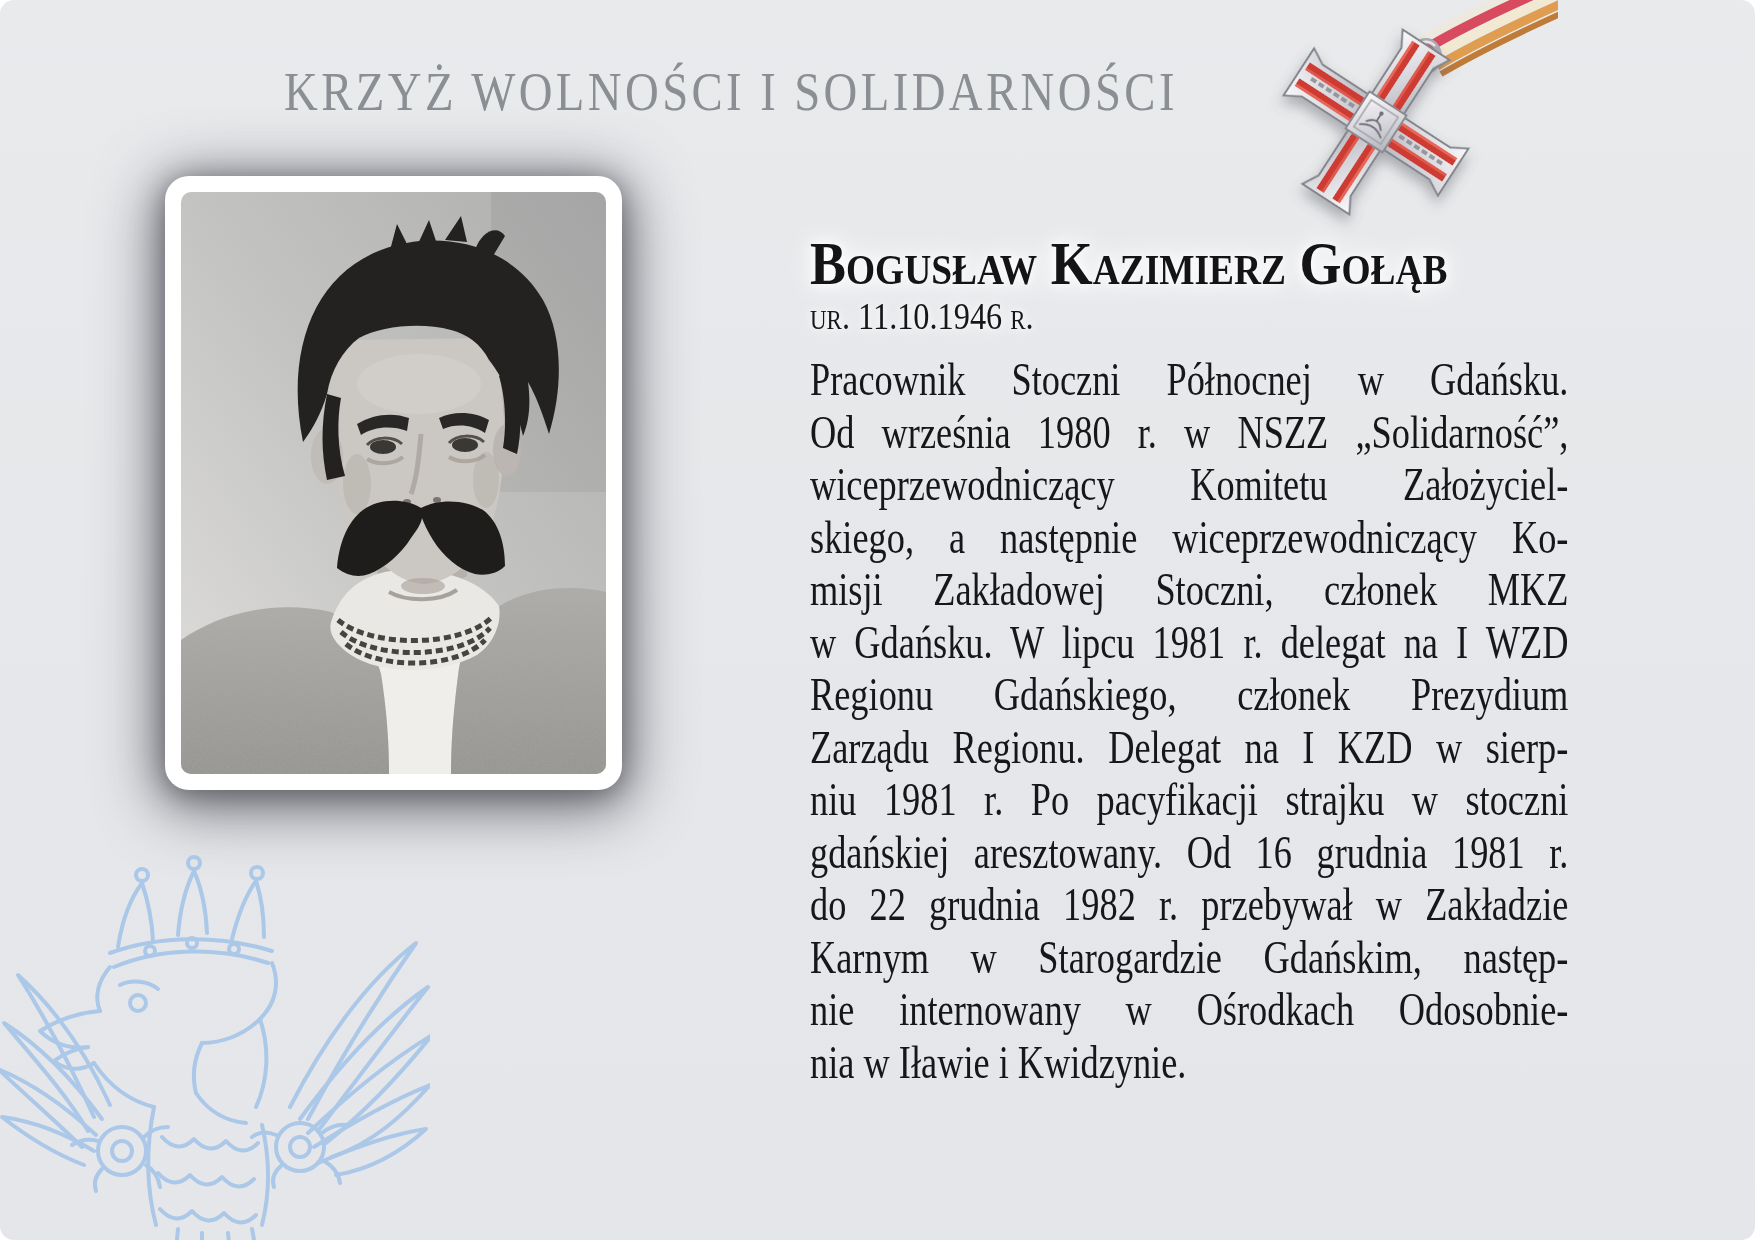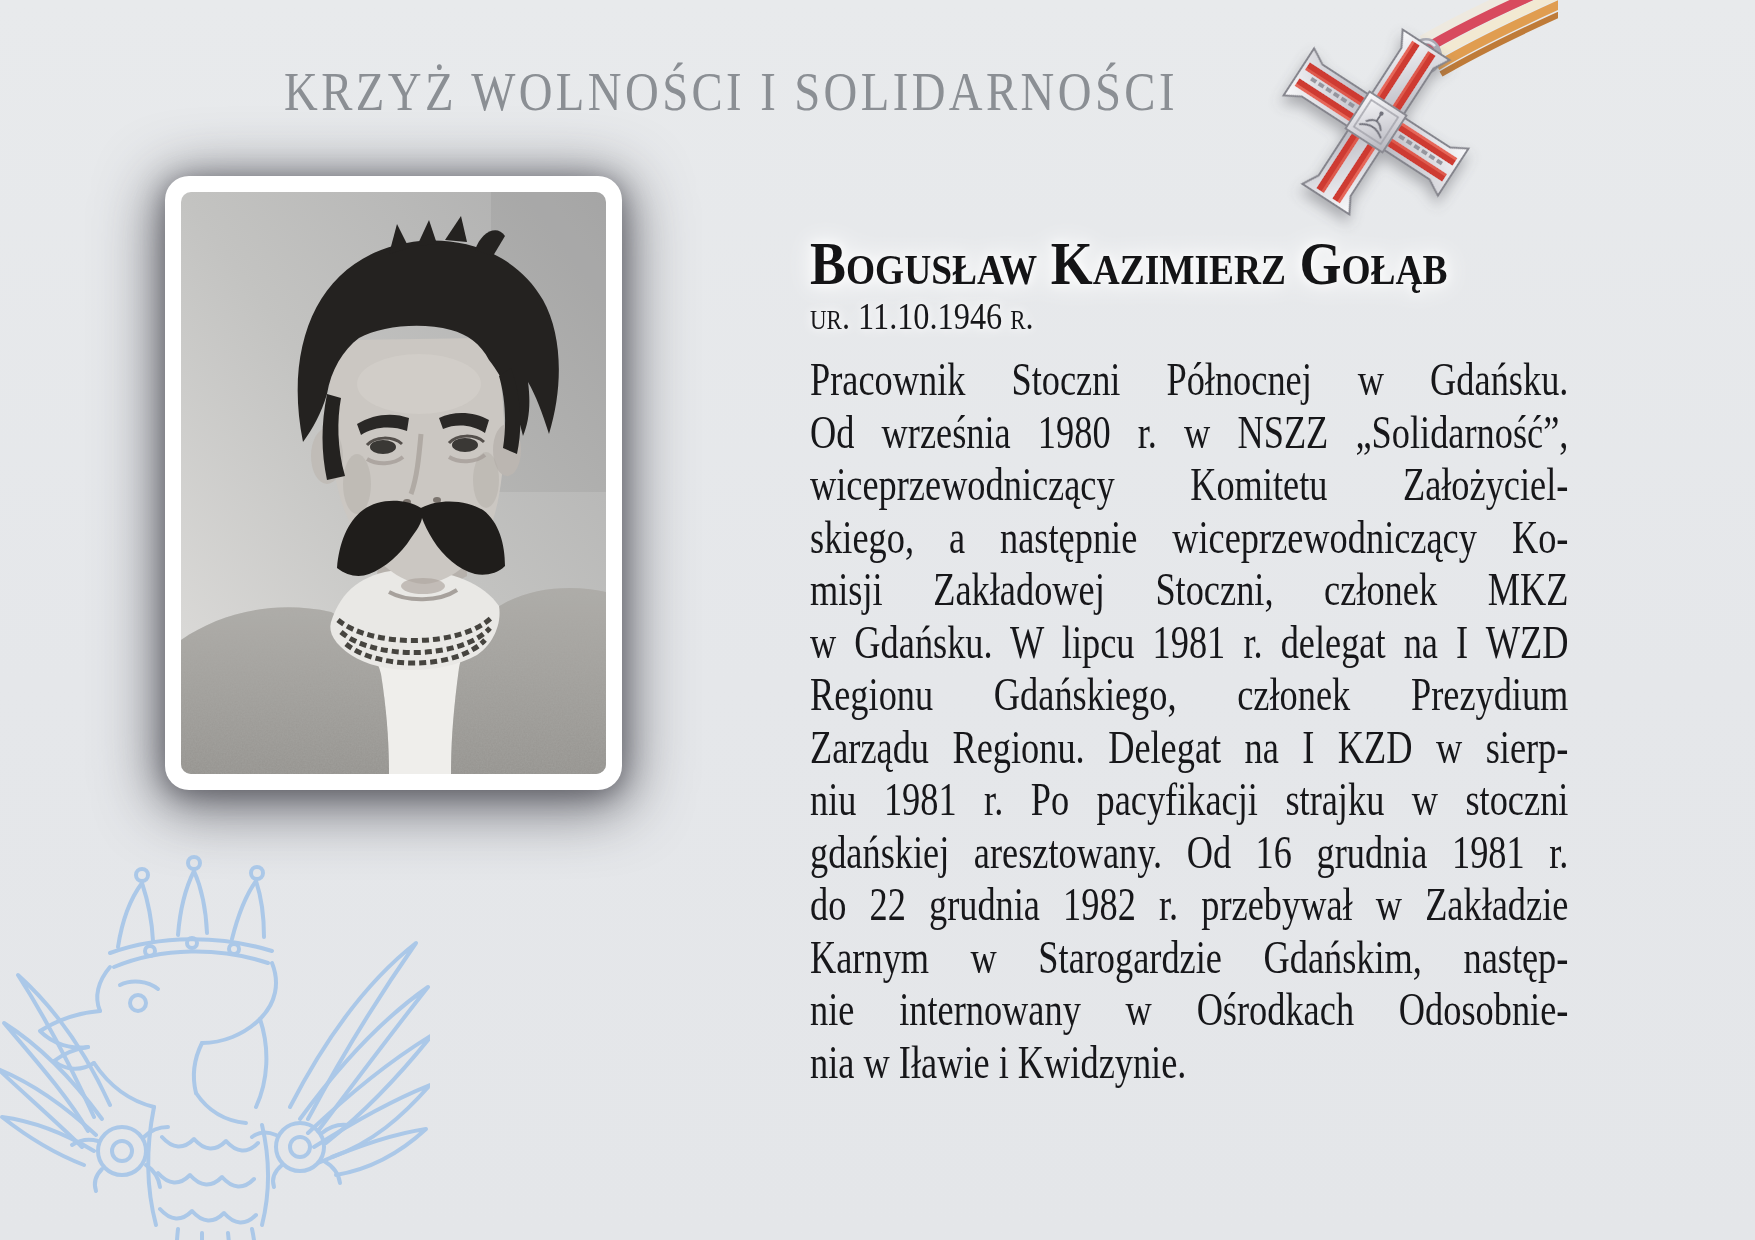--- a/index.html
+++ b/index.html
@@ -5,20 +5,21 @@
   html, body { margin: 0; padding: 0; }
   body {
     width: 1755px; height: 1240px;
     font-family: "Liberation Serif", "DejaVu Serif", serif;
   }
   .page {
     position: relative;
     width: 1755px; height: 1240px;
     background: linear-gradient(180deg, #e8eaec 0%, #e5e7ea 55%, #e4e6e9 100%);
     overflow: hidden;
+    border-radius: 14px;
   }
 
   
   .title {
     position: absolute; left: 100px; top: 60px; width: 1262px;
     text-align: center;
     font-size: 55px; font-weight: 400;
     letter-spacing: 4px;
     color: #8b8f94;
     transform: scaleX(0.85);

